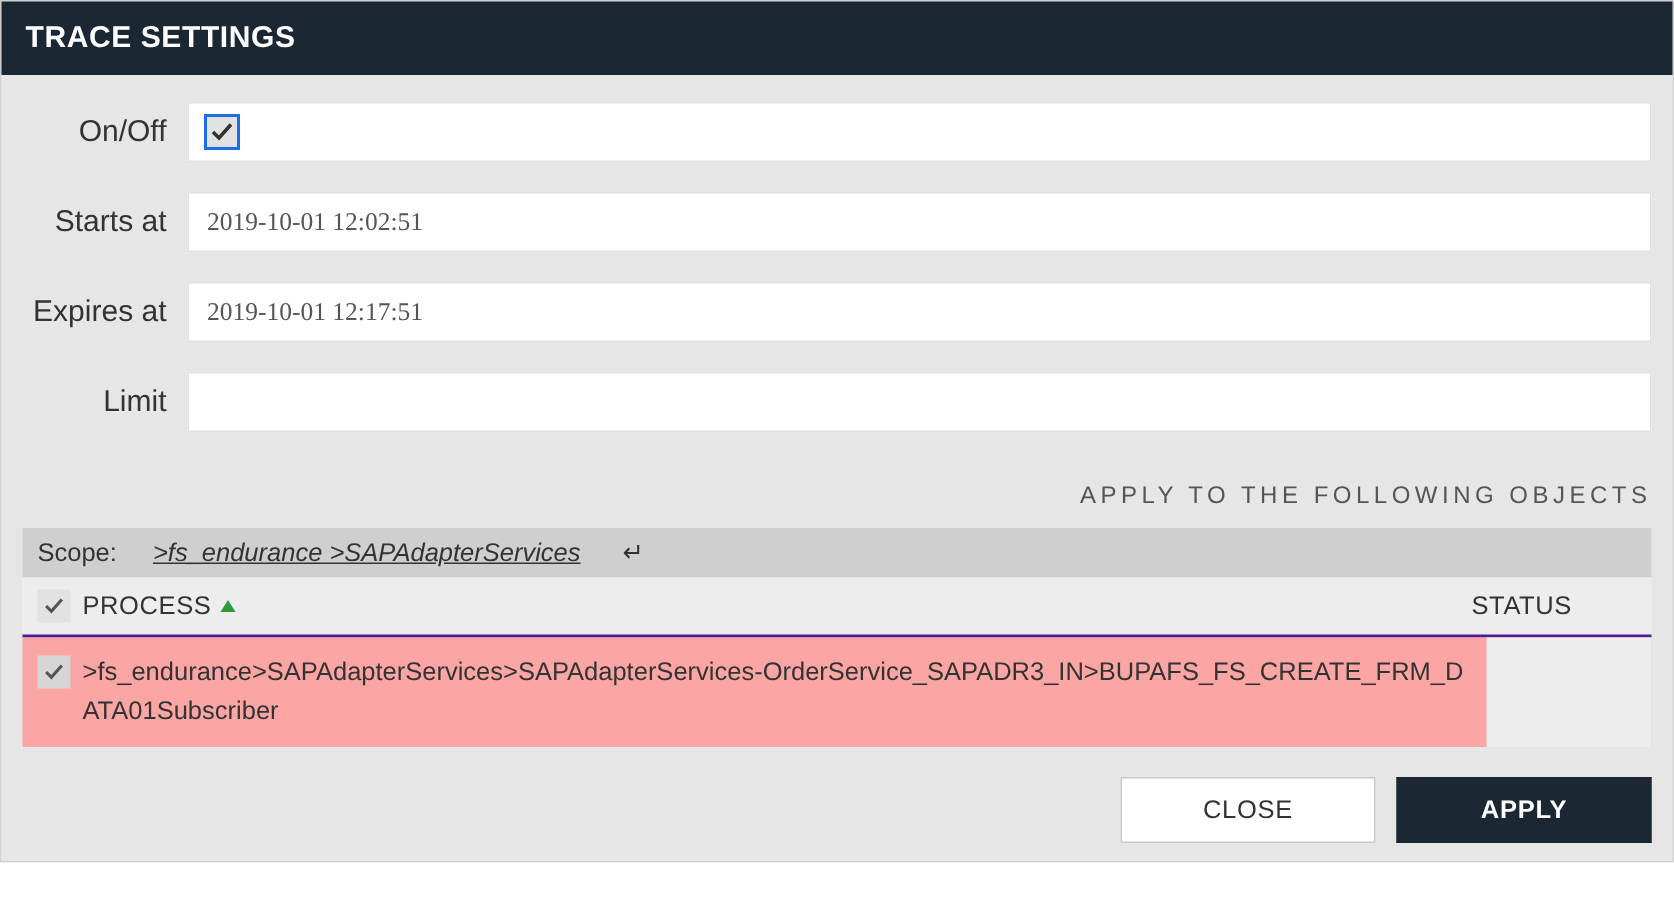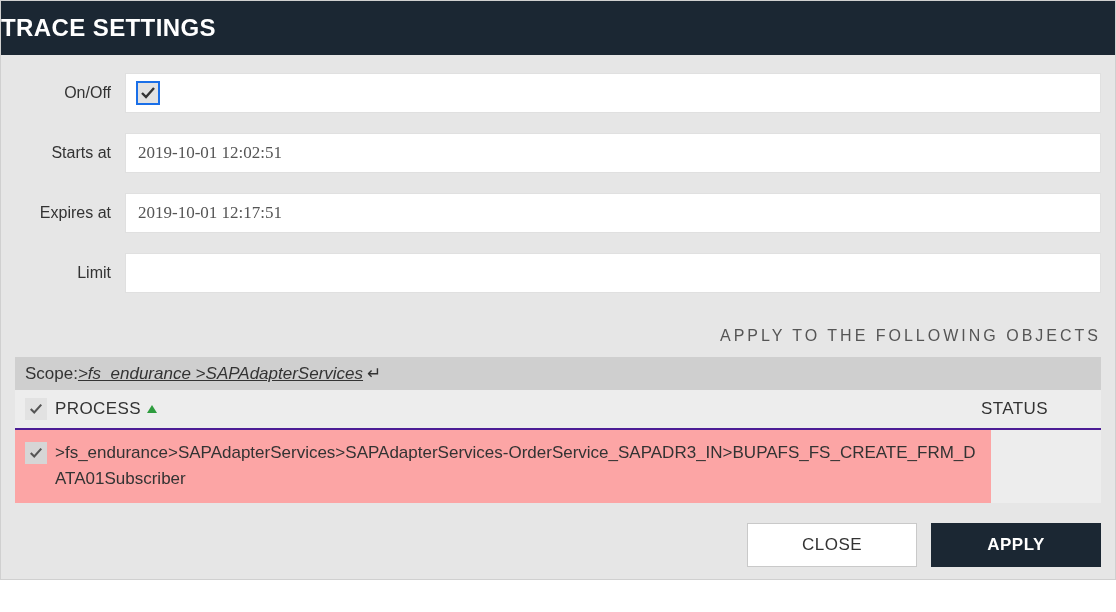--- a/index.html
+++ b/index.html
@@ -13,39 +13,39 @@
   .dialog {
     width: 1116px;
     margin: 0 auto;
     background: #e6e6e6;
     border: 1px solid #d0d0d0;
   }
   .dialog-header {
     background: #1b2733;
     color: #ffffff;
     font-weight: 600;
-    font-size: 24px;
+    font-size: 20px;
     letter-spacing: 0.4px;
-    padding: 13px 0;
+    padding: 13px 16px;
   }
   .form-area {
     padding: 18px 14px 6px 14px;
     background: #e6e6e6;
   }
   .form-row {
     display: flex;
     align-items: center;
     margin-bottom: 20px;
   }
   .form-label {
     width: 110px;
     text-align: right;
     padding-right: 14px;
     color: #333;
-    font-size: 16px;
+    font-size: 20px;
   }
   .form-control-wrap {
     flex: 1;
     background: #ffffff;
     border: 1px solid #e0e0e0;
     height: 40px;
     display: flex;
     align-items: center;
     padding: 0 10px;
   }
@@ -81,20 +81,21 @@
     font-size: 16px;
     padding: 14px 0 12px 0;
   }
   .scope-bar {
     background: #cfcfcf;
     padding: 6px 10px;
     font-size: 17px;
     color: #333;
     display: flex;
     align-items: center;
+    gap: 24px;
   }
   .scope-bar .scope-label { font-style: normal; }
   .scope-bar .scope-path { font-style: italic; text-decoration: underline; }
   .scope-bar .return-icon { margin-left: 4px; }
   .table-header {
     display: flex;
     align-items: center;
     background: #ededed;
     border-bottom: 2px solid #4c1d95;
     padding: 8px 10px;

